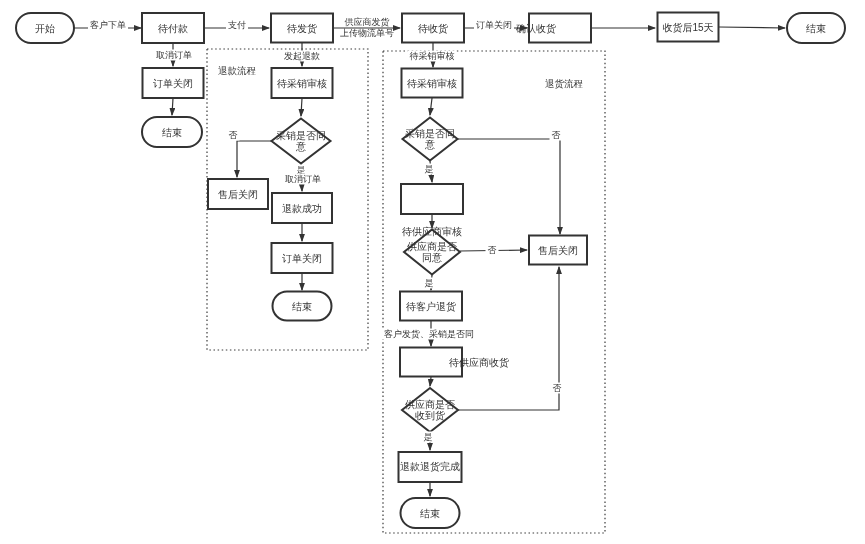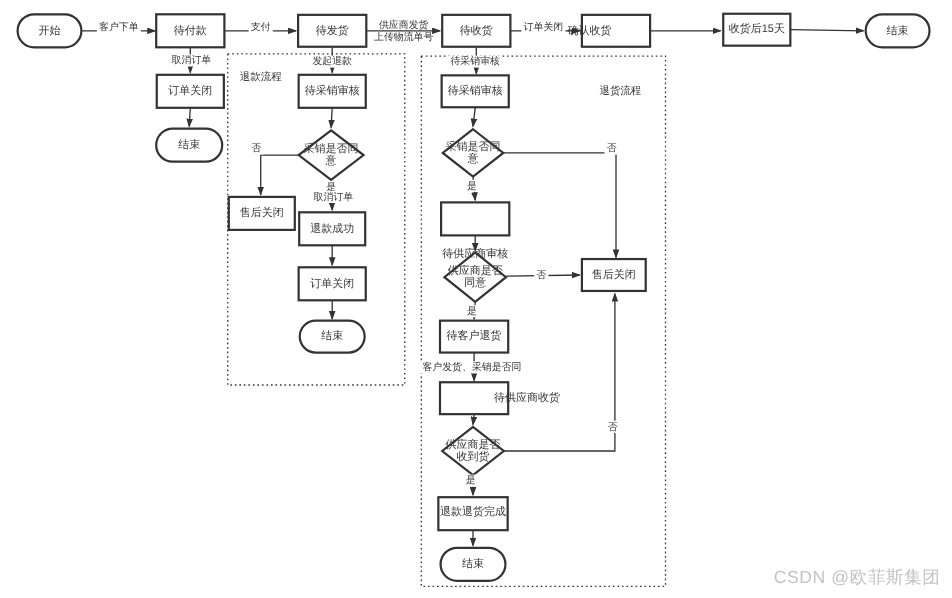--- a/index.html
+++ b/index.html
@@ -151,14 +151,13 @@
       <div class="lbl node-lbl" style="left: 432px; top: 252px;">供应商是否
 同意</div>
       <div class="lbl node-lbl" style="left: 558px; top: 250px;">售后关闭</div>
       <div class="lbl node-lbl" style="left: 431px; top: 306px;">待客户退货</div>
       <div class="lbl node-lbl" style="left: 431px; top: 362px; margin-left: 48px;">待供应商收货</div>
       <div class="lbl node-lbl" style="left: 430px; top: 410px;">供应商是否
 收到货</div>
       <div class="lbl node-lbl" style="left: 430px; top: 467px; font-family: Liberation Mono, monospace;">退款退货完成</div>
       <div class="lbl node-lbl" style="left: 430px; top: 513px;">结束</div>
     </div>
-  <div class="watermark">CSDN @欧菲斯集团</div>
 </div>
 
 </body></html>

